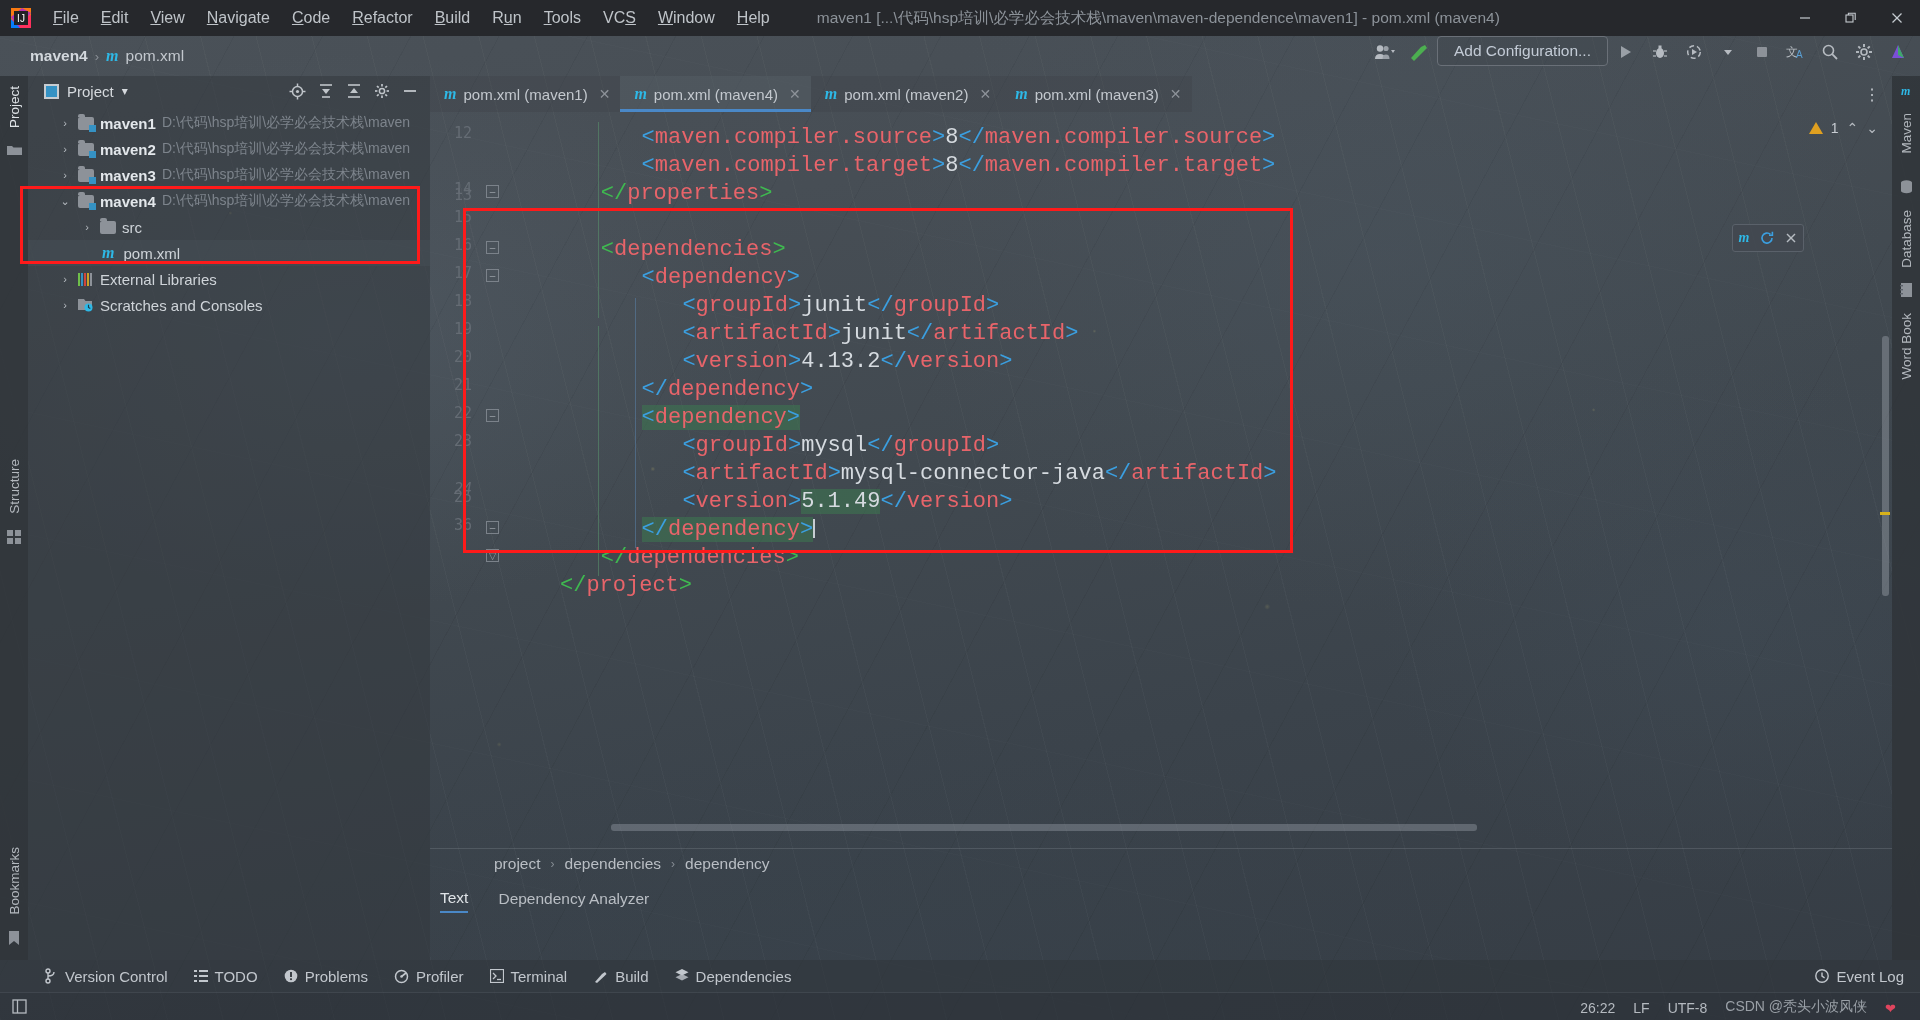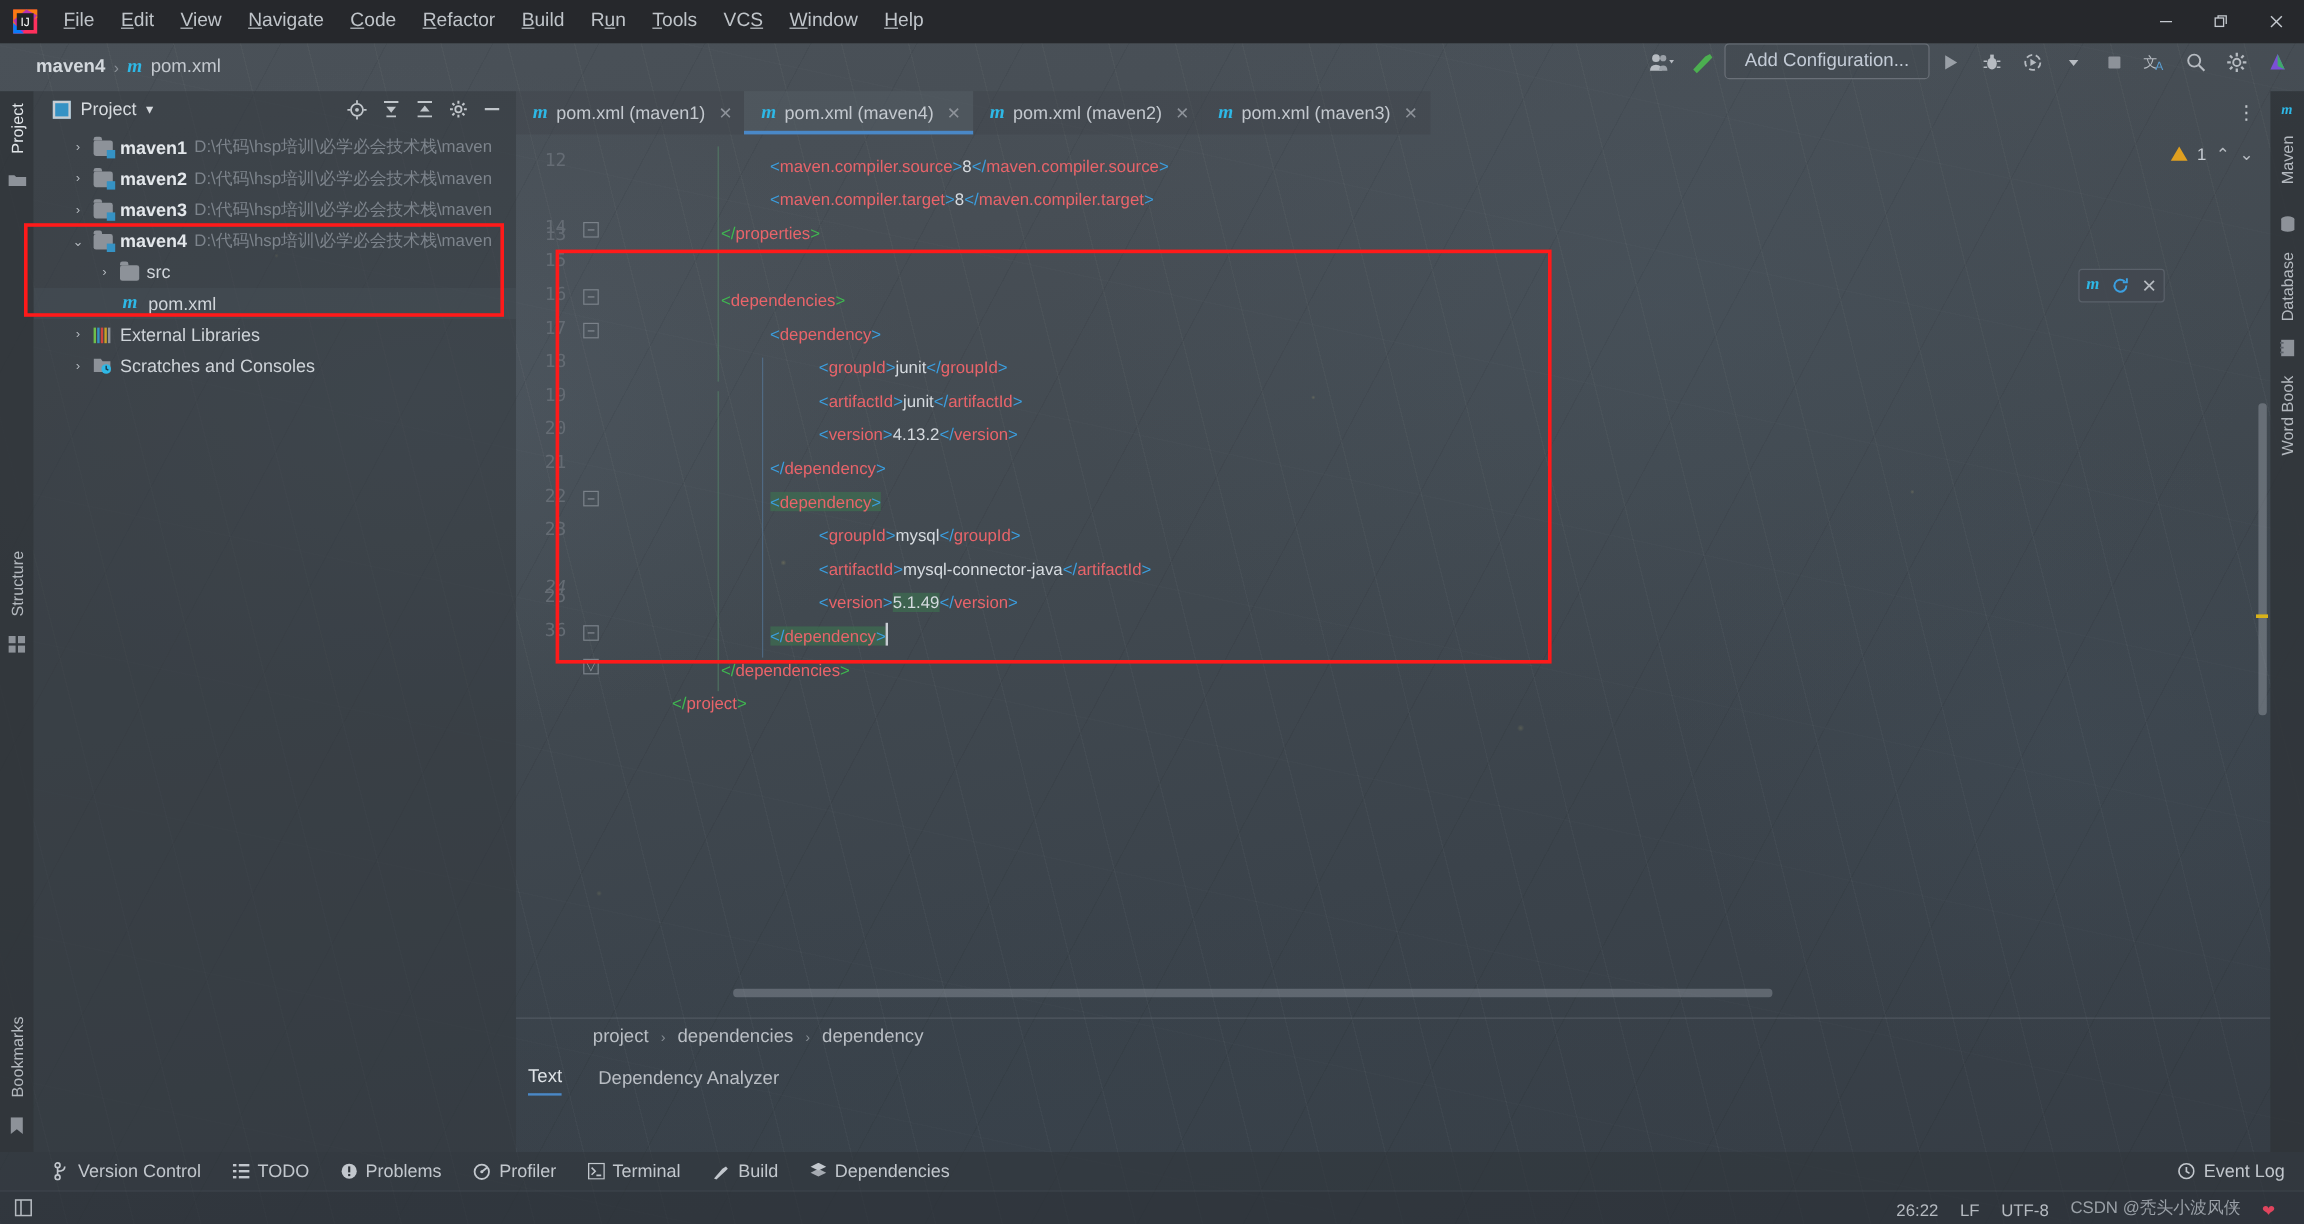--- a/index.html
+++ b/index.html
@@ -161,21 +161,21 @@
   .lineno{
     position:absolute; right:88px; font-size:15px; color:#656c74;
     font-family:"DejaVu Sans Mono", monospace; text-align:right; width:30px;
   }
   .fold{
     position:absolute; left:56px; width:13px; height:13px;
     border:1px solid #7b828a; color:#9aa1a8; font-size:10px; line-height:11px; text-align:center;
   }
   .code{
     position:absolute; left:130px; top:0; right:0; bottom:0;
-    font-family:Liberation Sans, sans-serif; font-size:14px; line-height:28px;
+    font-family:Liberation Mono, monospace; font-size:22px; line-height:28px;
     white-space:pre; color:#c8cdd3;
   }
   .ln{ position:absolute; left:0; }
   .t-tag{ color:#e8646a; }
   .t-brk{ color:#3b9fe0; }
   .t-grn{ color:#3fb950; }
   .t-val{ color:#d6dbe0; }
   .hl-green{ background:rgba(60,120,80,.55); }
   .caret{ display:inline-block; width:2px; height:19px; background:#c8cdd3; vertical-align:-3px;}
 
@@ -266,20 +266,21 @@
       <div class="menu-item"><u>N</u>avigate</div>
       <div class="menu-item"><u>C</u>ode</div>
       <div class="menu-item"><u>R</u>efactor</div>
       <div class="menu-item"><u>B</u>uild</div>
       <div class="menu-item">R<u>u</u>n</div>
       <div class="menu-item"><u>T</u>ools</div>
       <div class="menu-item">VC<u>S</u></div>
       <div class="menu-item"><u>W</u>indow</div>
       <div class="menu-item"><u>H</u>elp</div>
     </div>
+    <div class="title-text">maven1 [...\代码\hsp培训\必学必会技术栈\maven\maven-dependence\maven1] - pom.xml (maven4)</div>
     <div class="win-ctl">
       <div class="win-btn">
         <svg width="12" height="12" viewBox="0 0 12 12">
             <line x1="1" y1="6" x2="11" y2="6" stroke="#c5cad0" stroke-width="1.2"></line>
           </svg>
       </div>
       <div class="win-btn">
         <svg width="12" height="12" viewBox="0 0 12 12">
             <rect x="1" y="3" width="7" height="7" fill="none" stroke="#c5cad0" stroke-width="1.1"></rect>
             <path d="M3.4 3 V1.2 H10.2 V8" fill="none" stroke="#c5cad0" stroke-width="1.1"></path>

